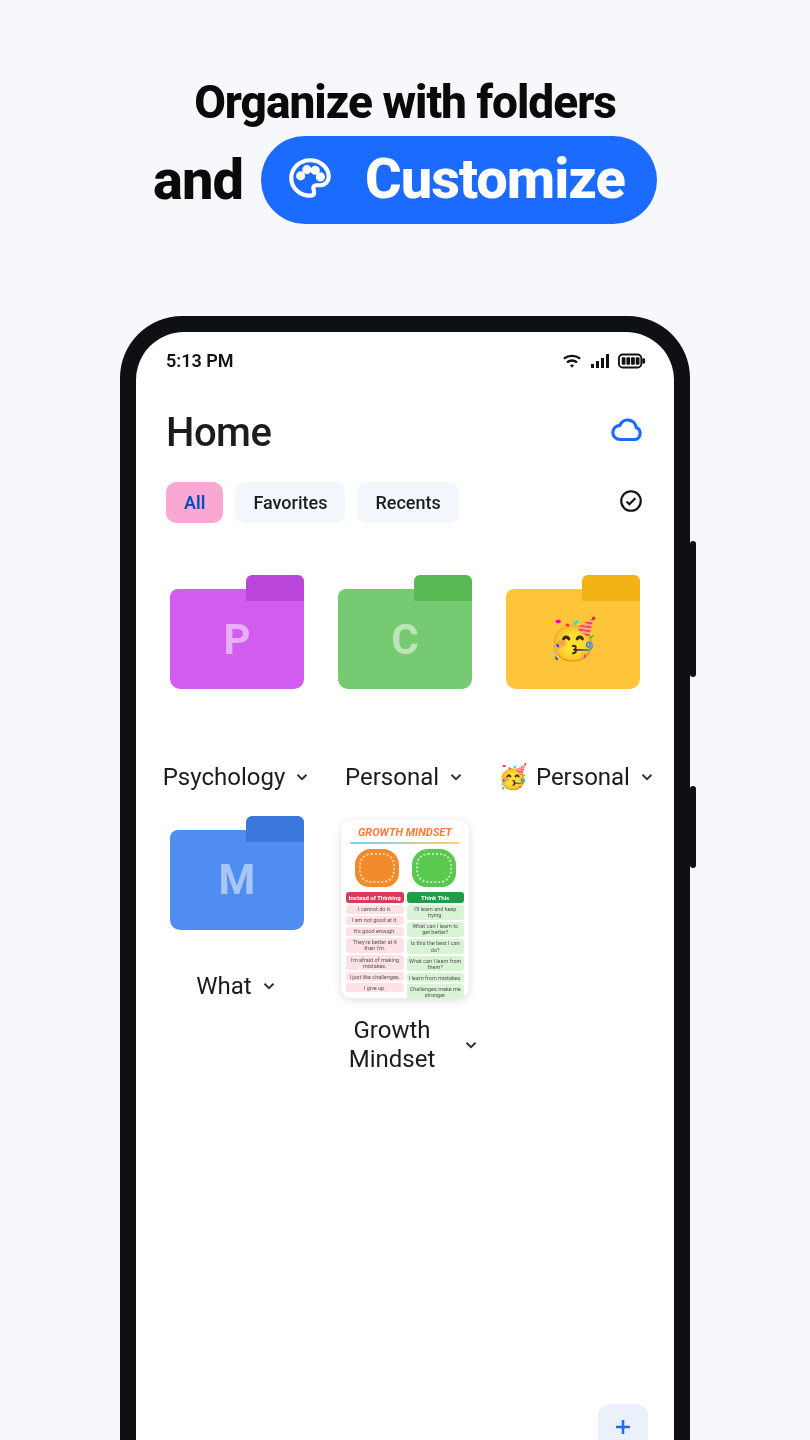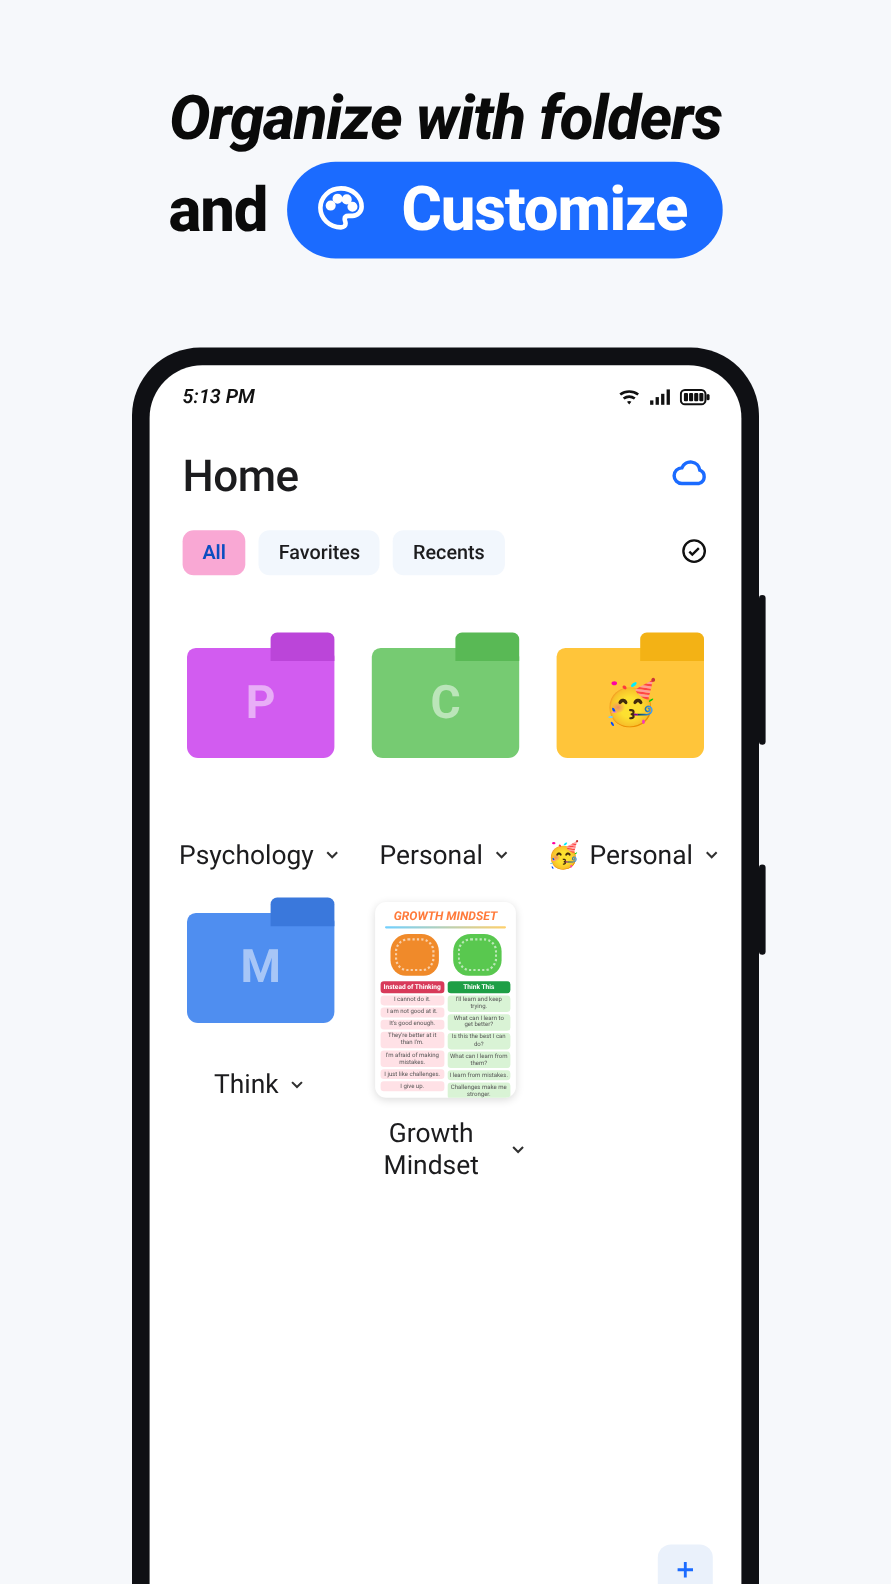--- a/index.html
+++ b/index.html
@@ -13,21 +13,21 @@
   }
 
   
   .headline {
     text-align: center;
     padding-top: 78px;
     font-weight: 800;
     color: #0a0a0a;
     letter-spacing: -1px;
   }
-  .headline .line1 { font-size: 56px; line-height: 1.05; font-style: italic; }
+  .headline .line1 { font-size: 46px; line-height: 1.05; }
   .headline .line2 {
     font-size: 56px;
     margin-top: 10px;
     display: flex;
     justify-content: center;
     align-items: center;
     gap: 18px;
   }
   .pill {
     background: #1b6bff;
@@ -72,21 +72,20 @@
 
   
   .status {
     display: flex;
     justify-content: space-between;
     align-items: center;
     padding: 18px 28px 8px 30px;
     font-size: 18px;
     font-weight: 600;
     color: #111;
-    font-style: italic;
   }
   .status-icons { display: flex; gap: 8px; align-items: center; }
   .status-icons svg { display:block; }
 
   
   .app-header {
     display:flex; align-items:center; justify-content:space-between;
     padding: 30px 30px 8px 30px;
     gap: 20px;
   }
@@ -305,21 +304,21 @@
               <path d="M6 9l6 6 6-6"></path>
             </svg>
         </div>
       </div>
 
       <div class="item row2">
         <div class="folder f-blue">
           <div class="letter">M</div>
         </div>
         <div class="label-row">
-          <span class="txt">Think</span>
+          <span class="txt">What</span>
           <svg viewBox="0 0 24 24" fill="none" stroke="currentColor" stroke-width="2.5">
               <path d="M6 9l6 6 6-6"></path>
             </svg>
         </div>
       </div>
 
       <div class="item row2">
         <div class="note-thumb">
           <div class="nt-title">GROWTH MINDSET</div>
           <div class="nt-div"></div>

